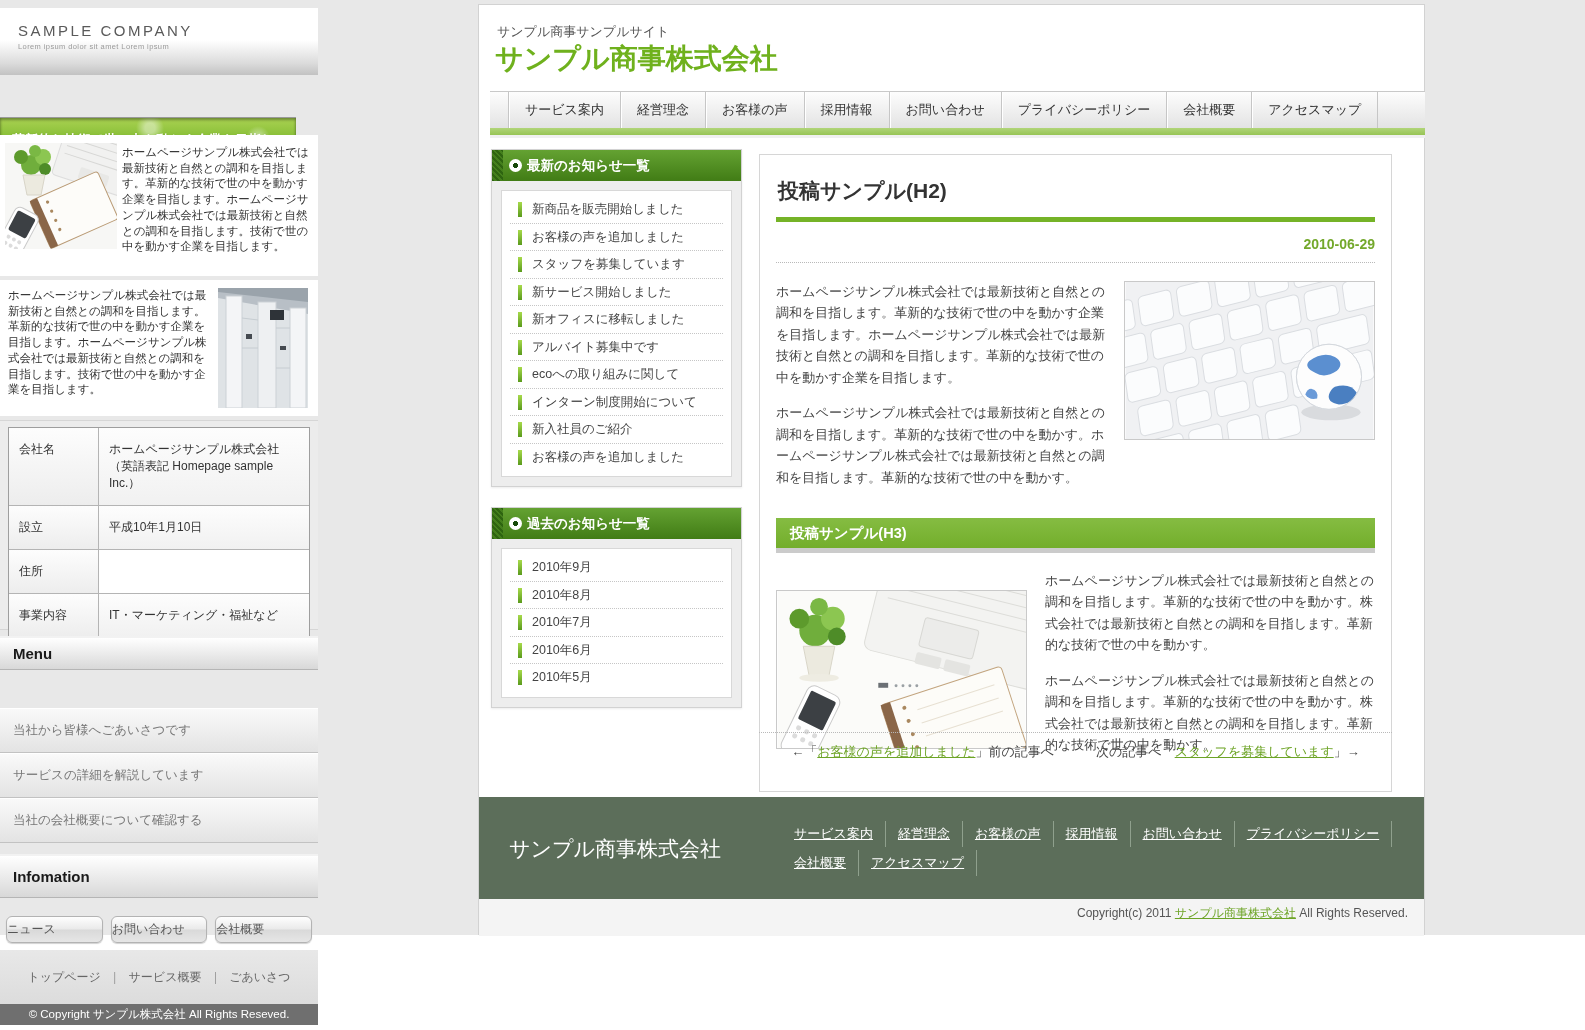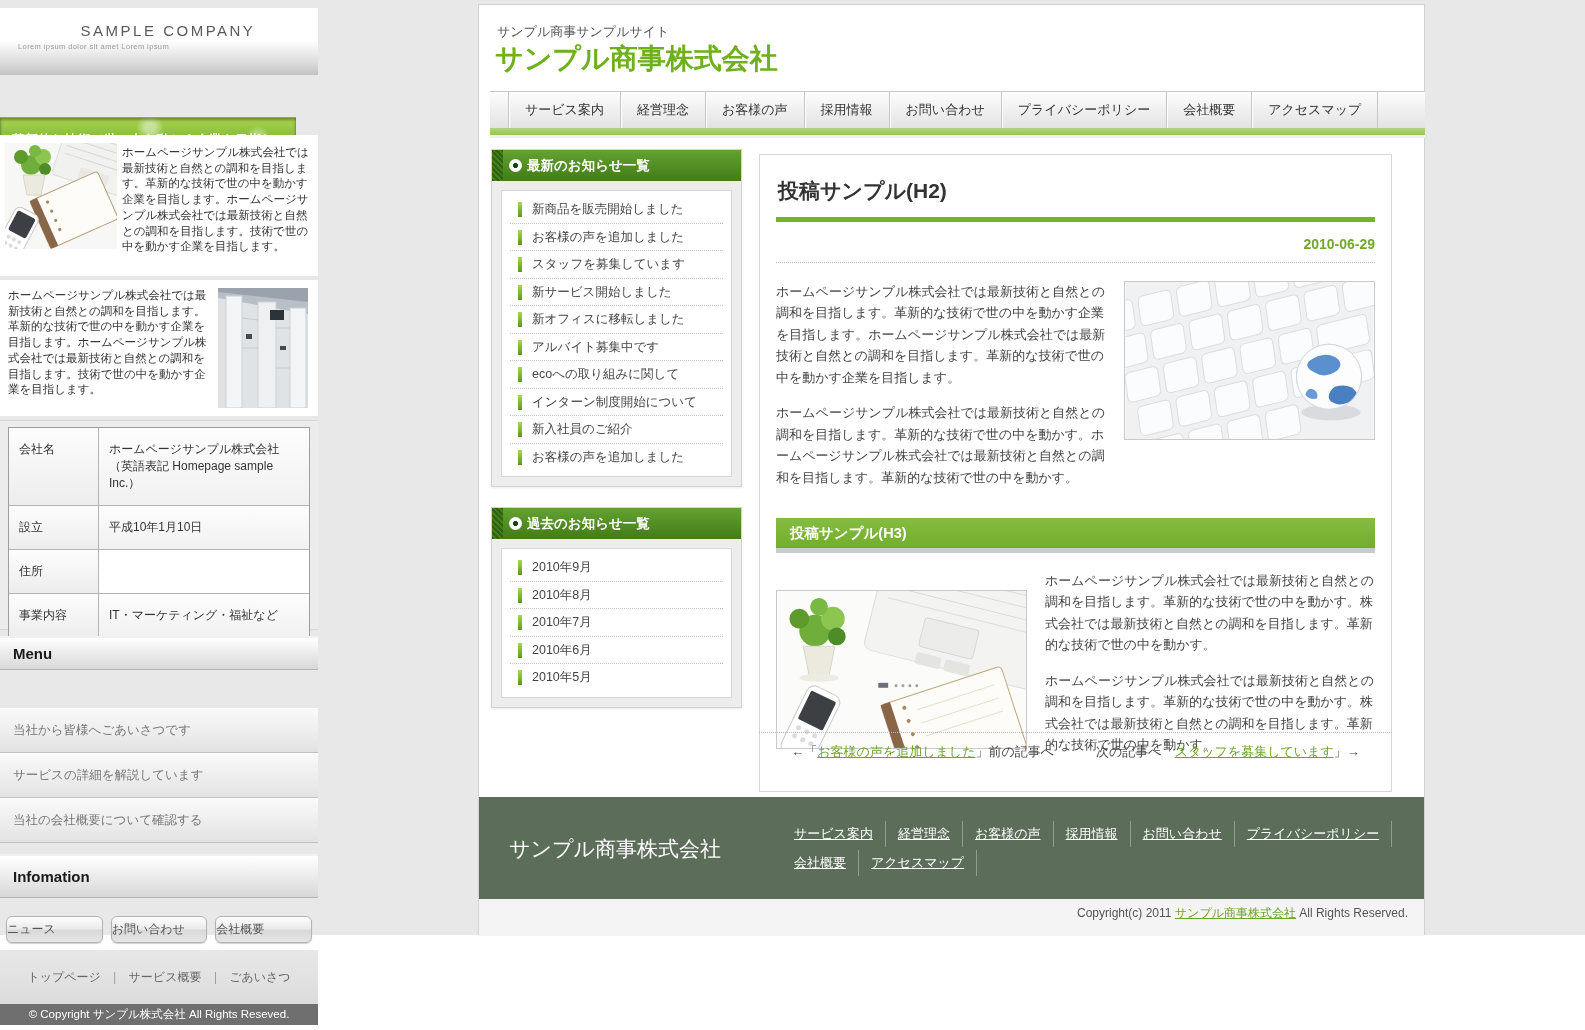--- a/index.html
+++ b/index.html
@@ -2,21 +2,21 @@
 <html><head>
 <meta charset="utf-8">
 <style>
   * { margin:0; padding:0; box-sizing:border-box; }
   html,body { width:1585px; height:1030px; background:#fff; font-family:"Liberation Sans","DejaVu Sans",sans-serif; position:relative; overflow:hidden; }
   .backdrop { position:absolute; left:0; top:0; width:1585px; height:935px; background:#e8e8e8; }
 
   
   .sidebar { position:absolute; left:0; top:0; width:318px; height:1030px; }
   .side-logo { position:absolute; left:0; top:8px; width:318px; height:67px; background:linear-gradient(#ffffff 48%, #dcdcdc 82%, #c2c2c2); padding:14px 0 0 18px; }
-  .logo-title { font-size:15px; color:#5a5a5a; letter-spacing:2.5px;text-align:center; }
+  .logo-title { font-size:15px; color:#5a5a5a; letter-spacing:2.5px; }
   .logo-sub { font-size:7.5px; color:#9a9a9a; letter-spacing:.4px; margin-top:3px; }
   .side-banner { position:absolute; left:0; top:75px; width:296px; height:60px;
     background:
       radial-gradient(circle at 205px 38px, rgba(255,255,255,.75) 0 7px, rgba(255,255,255,0) 16px),
       radial-gradient(circle at 150px 10px, rgba(255,255,255,.45) 0 5px, rgba(255,255,255,0) 14px),
       radial-gradient(circle at 258px 20px, rgba(255,255,255,.4) 0 4px, rgba(255,255,255,0) 12px),
       radial-gradient(circle at 18px 50px, rgba(255,255,255,.8) 0 2px, rgba(255,255,255,0) 10px),
       linear-gradient(180deg,#a9d251,#7cb72e 45%,#5fa01b);
     box-shadow: inset 0 2px 3px rgba(0,0,0,.35), inset 0 -2px 3px rgba(0,0,0,.25);
     border-top:1px solid #9a9a9a; border-bottom:1px solid #8f8f8f;margin-top:42px; }

